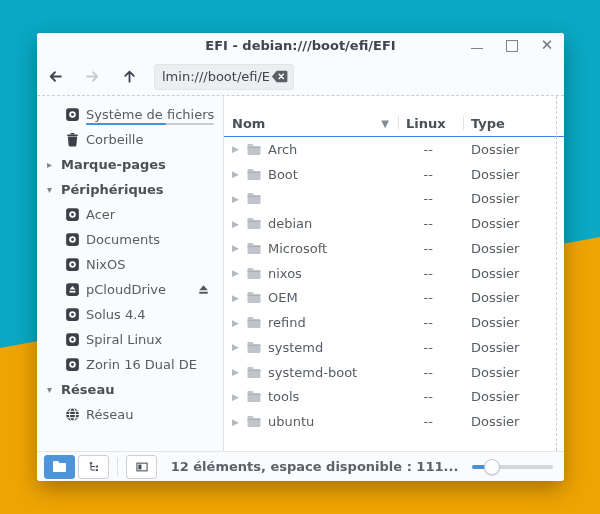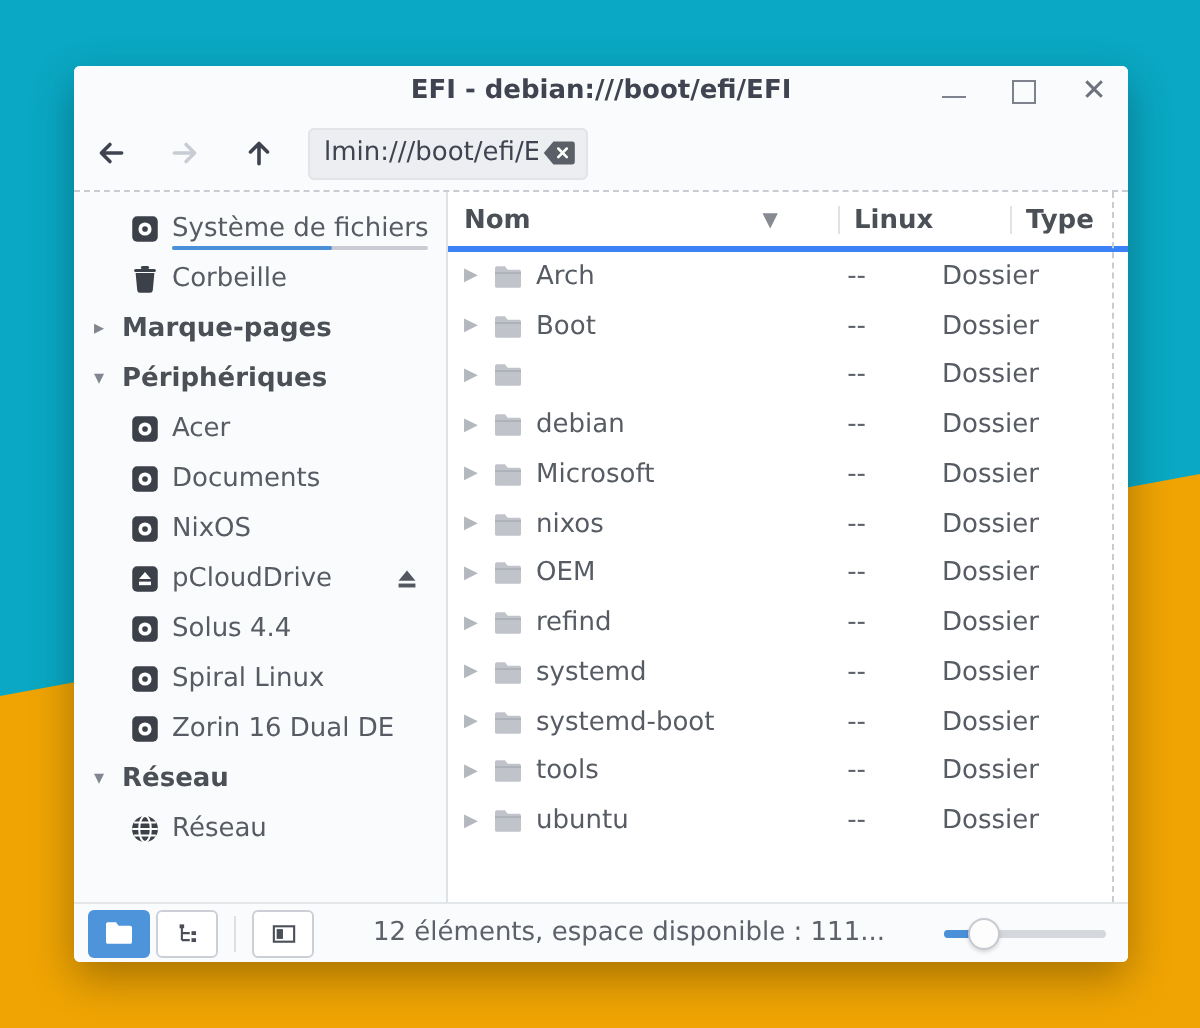--- a/index.html
+++ b/index.html
@@ -37,42 +37,42 @@
   .side-section{padding-left:7px;font-weight:bold;color:#4b5057;}
   .side-section .tri{width:11px;margin-right:6px;font-size:10px;color:#81868e;text-align:center;font-weight:normal;}
   .side-label{position:relative;white-space:nowrap;}
   .usage{position:absolute;left:0;right:0;bottom:-3px;height:2px;background:#c9cdd3;border-radius:1px;}
   .usage > div{height:100%;background:#4a90d9;border-radius:1px;}
   .eject-btn{margin-left:auto;margin-right:13px;display:flex;cursor:pointer;}
   
   .main{flex:1;background:#fff;position:relative;min-width:0;}
   .focus-dash{position:absolute;top:0;bottom:0;right:7px;width:0;border-right:1px dashed #c9cdd3;}
   .lheader{height:26px;display:grid;grid-template-columns:174px 65px 1fr;align-items:center;
-    border-bottom:3px solid #3b82f6;margin-top:1px;gap:21px;}
+    border-bottom:1px solid #3b82f6;margin-top:14px;}
   .hcell{position:relative;font-size:13px;font-weight:bold;color:#4b5057;padding-left:8px;height:100%;
     display:flex;align-items:center;cursor:pointer;}
   .hcell .vsep{position:absolute;left:0;top:6px;bottom:6px;width:1px;background:#dfe2e6;}
   .sort-arrow{position:absolute;right:9px;font-size:10px;color:#868b92;font-weight:normal;}
   .frow{height:24.75px;display:grid;grid-template-columns:174px 65px 1fr;align-items:center;
     font-size:13px;color:#575c64;cursor:pointer;}
   .fname{display:flex;align-items:center;padding-left:8px;min-width:0;}
   .fname .exp{width:12px;font-size:9px;color:#b3b8bf;flex:none;}
   .fname .fic{flex:none;width:16px;height:13px;margin:0 6px 0 2px;display:flex;}
   .fsize{text-align:right;padding-right:30px;color:#5c616a;}
   .ftype{padding-left:8px;}
   
   .statusbar{height:29px;flex:none;background:#fafbfc;border-top:1px solid #e4e7ea;
     display:flex;align-items:center;padding:0 11px 0 7px;}
   .sb-btn{width:31px;height:24px;border:1px solid #ccd0d6;background:#fff;border-radius:3px;
     display:flex;align-items:center;justify-content:center;box-sizing:border-box;cursor:pointer;}
   .sb-btn + .sb-btn{margin-left:3px;}
   .sb-btn.active{background:#4d94db;border-color:#4d94db;}
   .sb-sep{width:1px;height:18px;background:#dcdfe4;margin:0 8px;}
   .status-text{flex:1;text-align:center;font-size:13px;color:#5c616a;
-    white-space:nowrap;overflow:hidden;}
+    white-space:nowrap;overflow:hidden;font-weight:bold;}
   .zoom-slider{flex:none;width:81px;height:18px;position:relative;cursor:pointer;}
   .zs-track{position:absolute;left:0;right:0;top:7px;height:4px;background:#d4d7db;border-radius:2px;}
   .zs-fill{position:absolute;left:0;top:7px;height:4px;background:#4a90d9;border-radius:2px;}
   .zs-handle{position:absolute;top:1px;width:16px;height:16px;border-radius:50%;background:#fdfdfd;
     border:1px solid #c6cad0;box-sizing:border-box;box-shadow:0 1px 2px rgba(0,0,0,.15);}
 </style>
 </head>
 <body>
 
 <div class="desktop">

